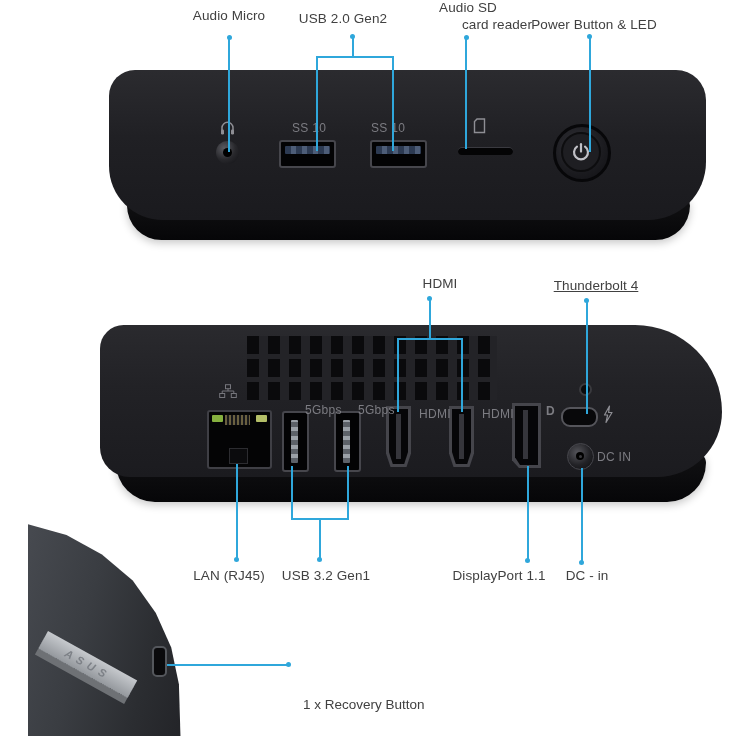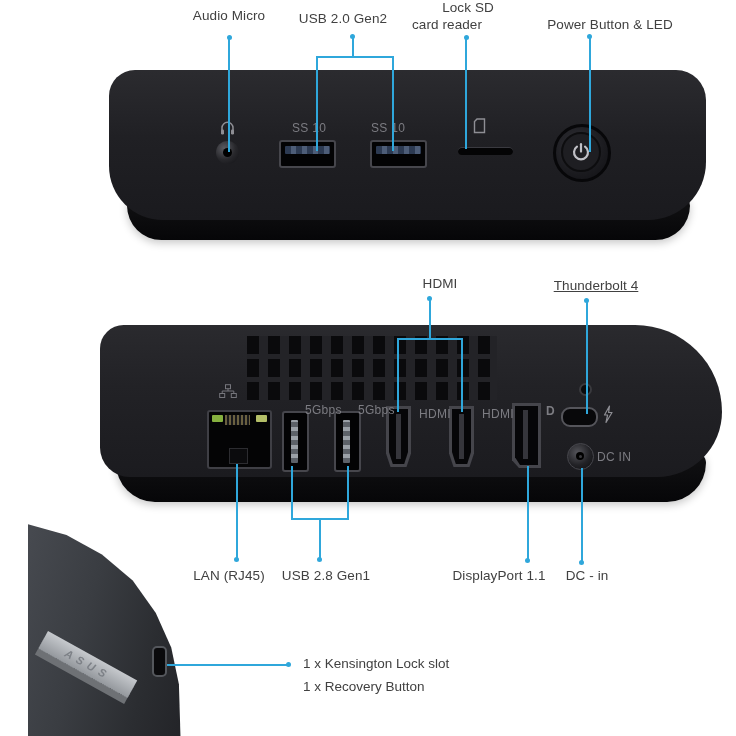--- a/index.html
+++ b/index.html
@@ -103,23 +103,23 @@
     border-radius:50%;background:#3a3a3e;}
   .icon{position:absolute;z-index:3;}
 </style>
 </head>
 <body>
 
 <div id="canvas">
 
   <div class="lbl" style="left:229px;top:8px;">Audio Micro</div>
   <div class="lbl" style="left:343px;top:11px;">USB 2.0 Gen2</div>
-  <div class="lbl" style="left:468px;top:0px;">Lock SD</div>
-  <div class="lbl" style="left:447px;top:17px;">card reader</div>
-  <div class="lbl" style="left:594px;top:17px;margin-left:16px;">Power Button &amp; LED</div>
+  <div class="lbl" style="left:468px;top:0px;">Audio SD</div>
+  <div class="lbl" style="left:497px;top:17px;">card reader</div>
+  <div class="lbl" style="left:594px;top:17px;">Power Button &amp; LED</div>
 
   <div class="ldot" style="left:227px;top:35px;"></div>
   <div class="lv" style="left:228px;top:37px;height:115px;"></div>
   <div class="ldot" style="left:350px;top:34px;"></div>
   <div class="lv" style="left:352px;top:36px;height:21px;"></div>
   <div class="lh" style="left:316px;top:56px;width:78px;"></div>
   <div class="lv" style="left:316px;top:56px;height:95px;"></div>
   <div class="lv" style="left:392px;top:56px;height:95px;"></div>
   <div class="ldot" style="left:464px;top:35px;"></div>
   <div class="lv" style="left:465px;top:37px;height:112px;"></div>
@@ -230,34 +230,33 @@
 
   <div class="lv" style="left:236px;top:464px;height:95px;"></div>
   <div class="ldot" style="left:234px;top:557px;"></div>
   <div class="lbl" style="left:229px;top:568px;">LAN (RJ45)</div>
 
   <div class="lv" style="left:291px;top:466px;height:54px;"></div>
   <div class="lv" style="left:347px;top:466px;height:54px;"></div>
   <div class="lh" style="left:291px;top:518px;width:58px;"></div>
   <div class="lv" style="left:319px;top:518px;height:42px;"></div>
   <div class="ldot" style="left:317px;top:557px;"></div>
-  <div class="lbl" style="left:326px;top:568px;">USB 2.8 Gen1</div>
+  <div class="lbl" style="left:326px;top:568px;">USB 3.2 Gen1</div>
 
   <div class="lv" style="left:527px;top:466px;height:95px;"></div>
   <div class="ldot" style="left:525px;top:558px;"></div>
   <div class="lbl" style="left:499px;top:568px;">DisplayPort 1.1</div>
 
   <div class="lv" style="left:581px;top:468px;height:95px;"></div>
   <div class="ldot" style="left:579px;top:560px;"></div>
   <div class="lbl" style="left:587px;top:568px;">DC - in</div>
 
   <div class="abs wedge"></div>
   <div class="abs logo-strip">
     <span>ASUS</span>
   </div>
   <div class="abs kslot"></div>
 
   <div class="lh" style="left:167px;top:664px;width:122px;"></div>
   <div class="ldot" style="left:286px;top:662px;"></div>
-  <div class="cap" style="left:303px;top:656px;">1 x Kensington Lock slot</div>
-  <div class="cap" style="left:303px;top:679px;">1 x Recovery Button</div>
+  <div class="cap" style="left:303px;top:697px;">1 x Recovery Button</div>
 
 </div>
 
 </body></html>

